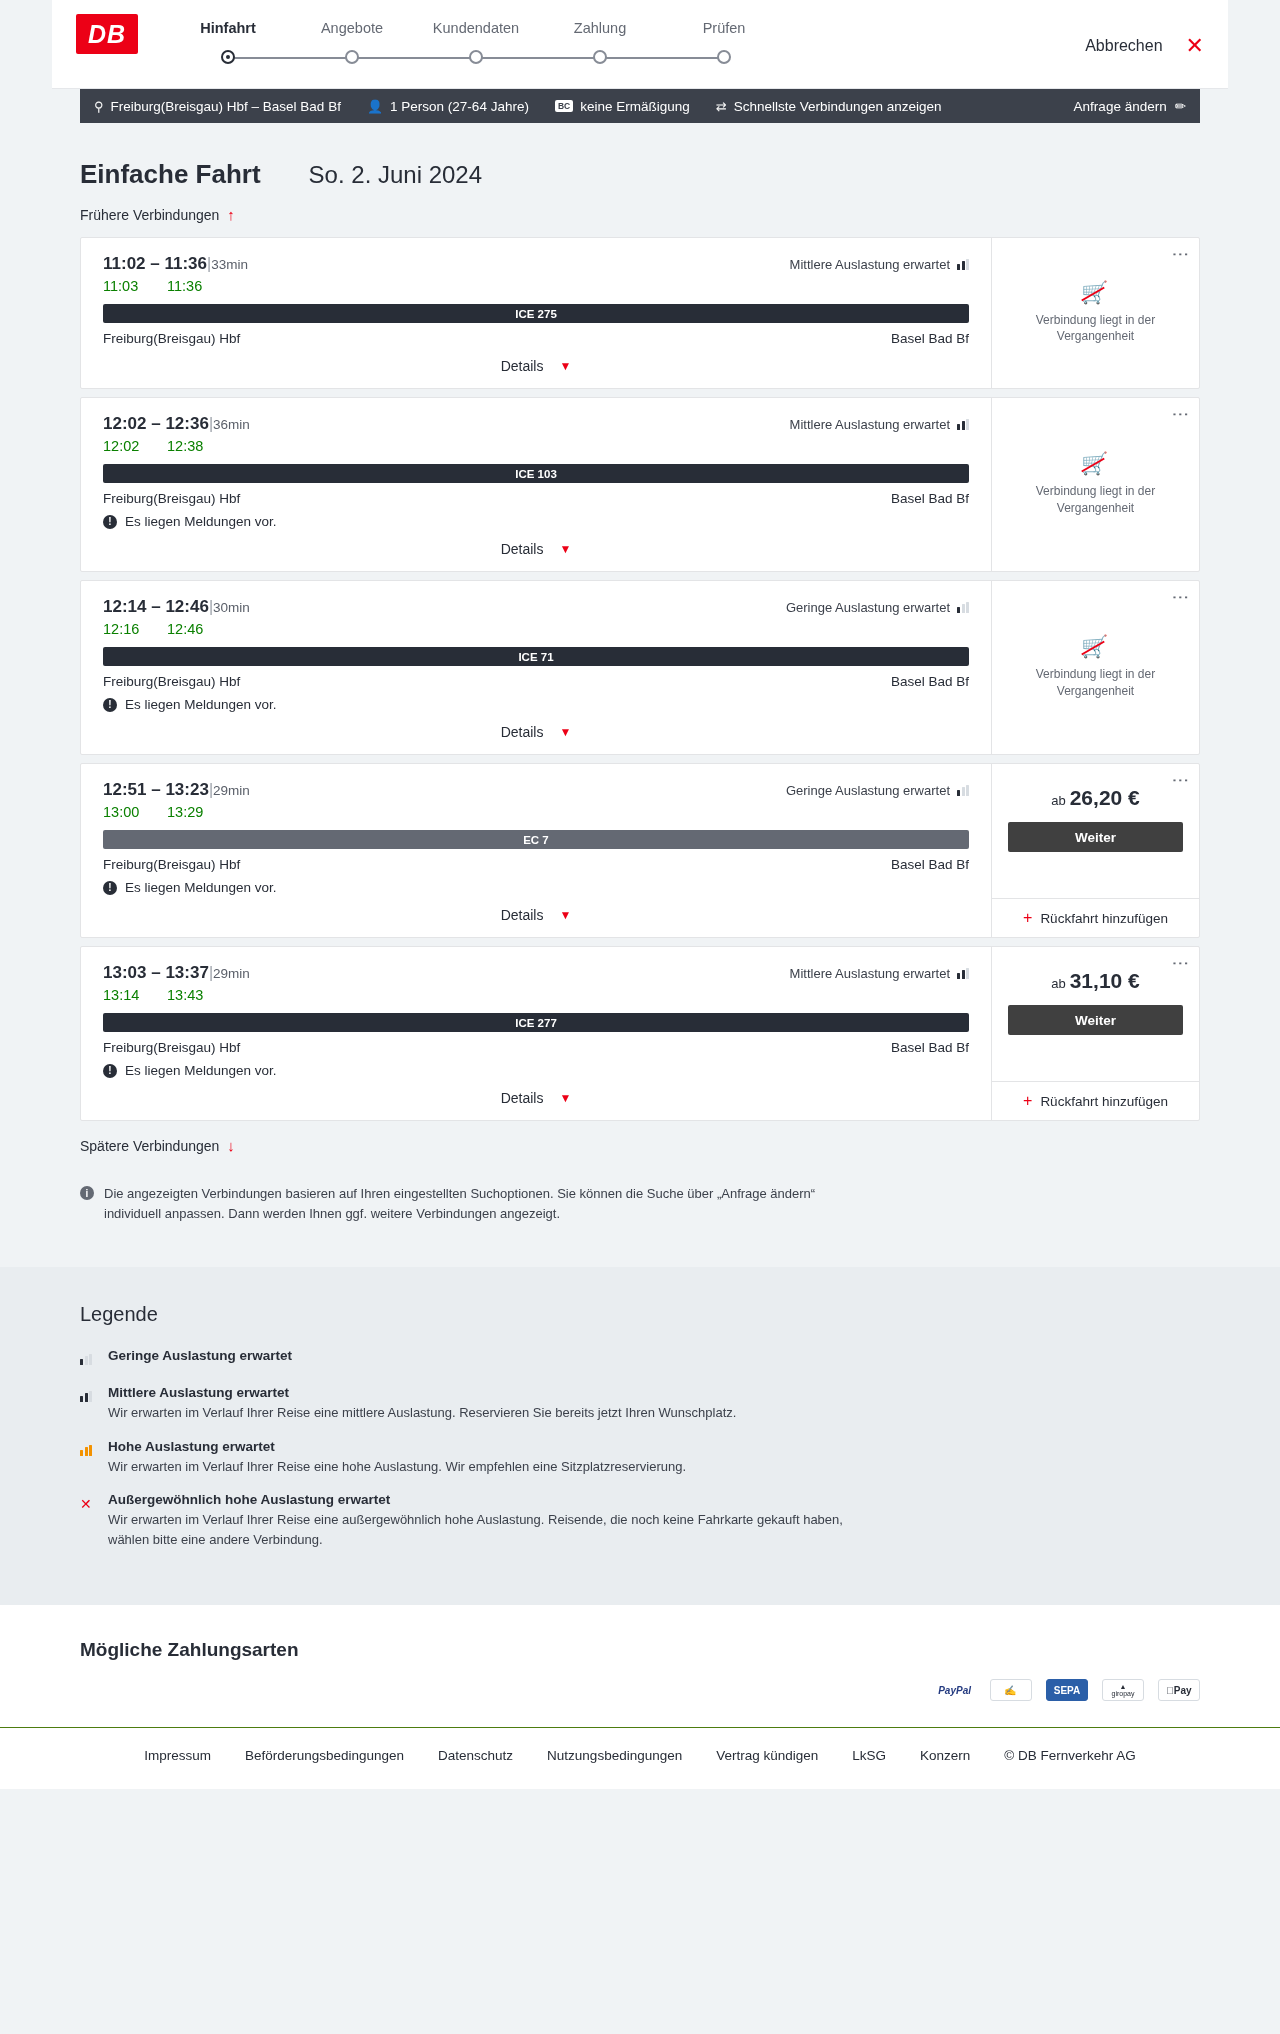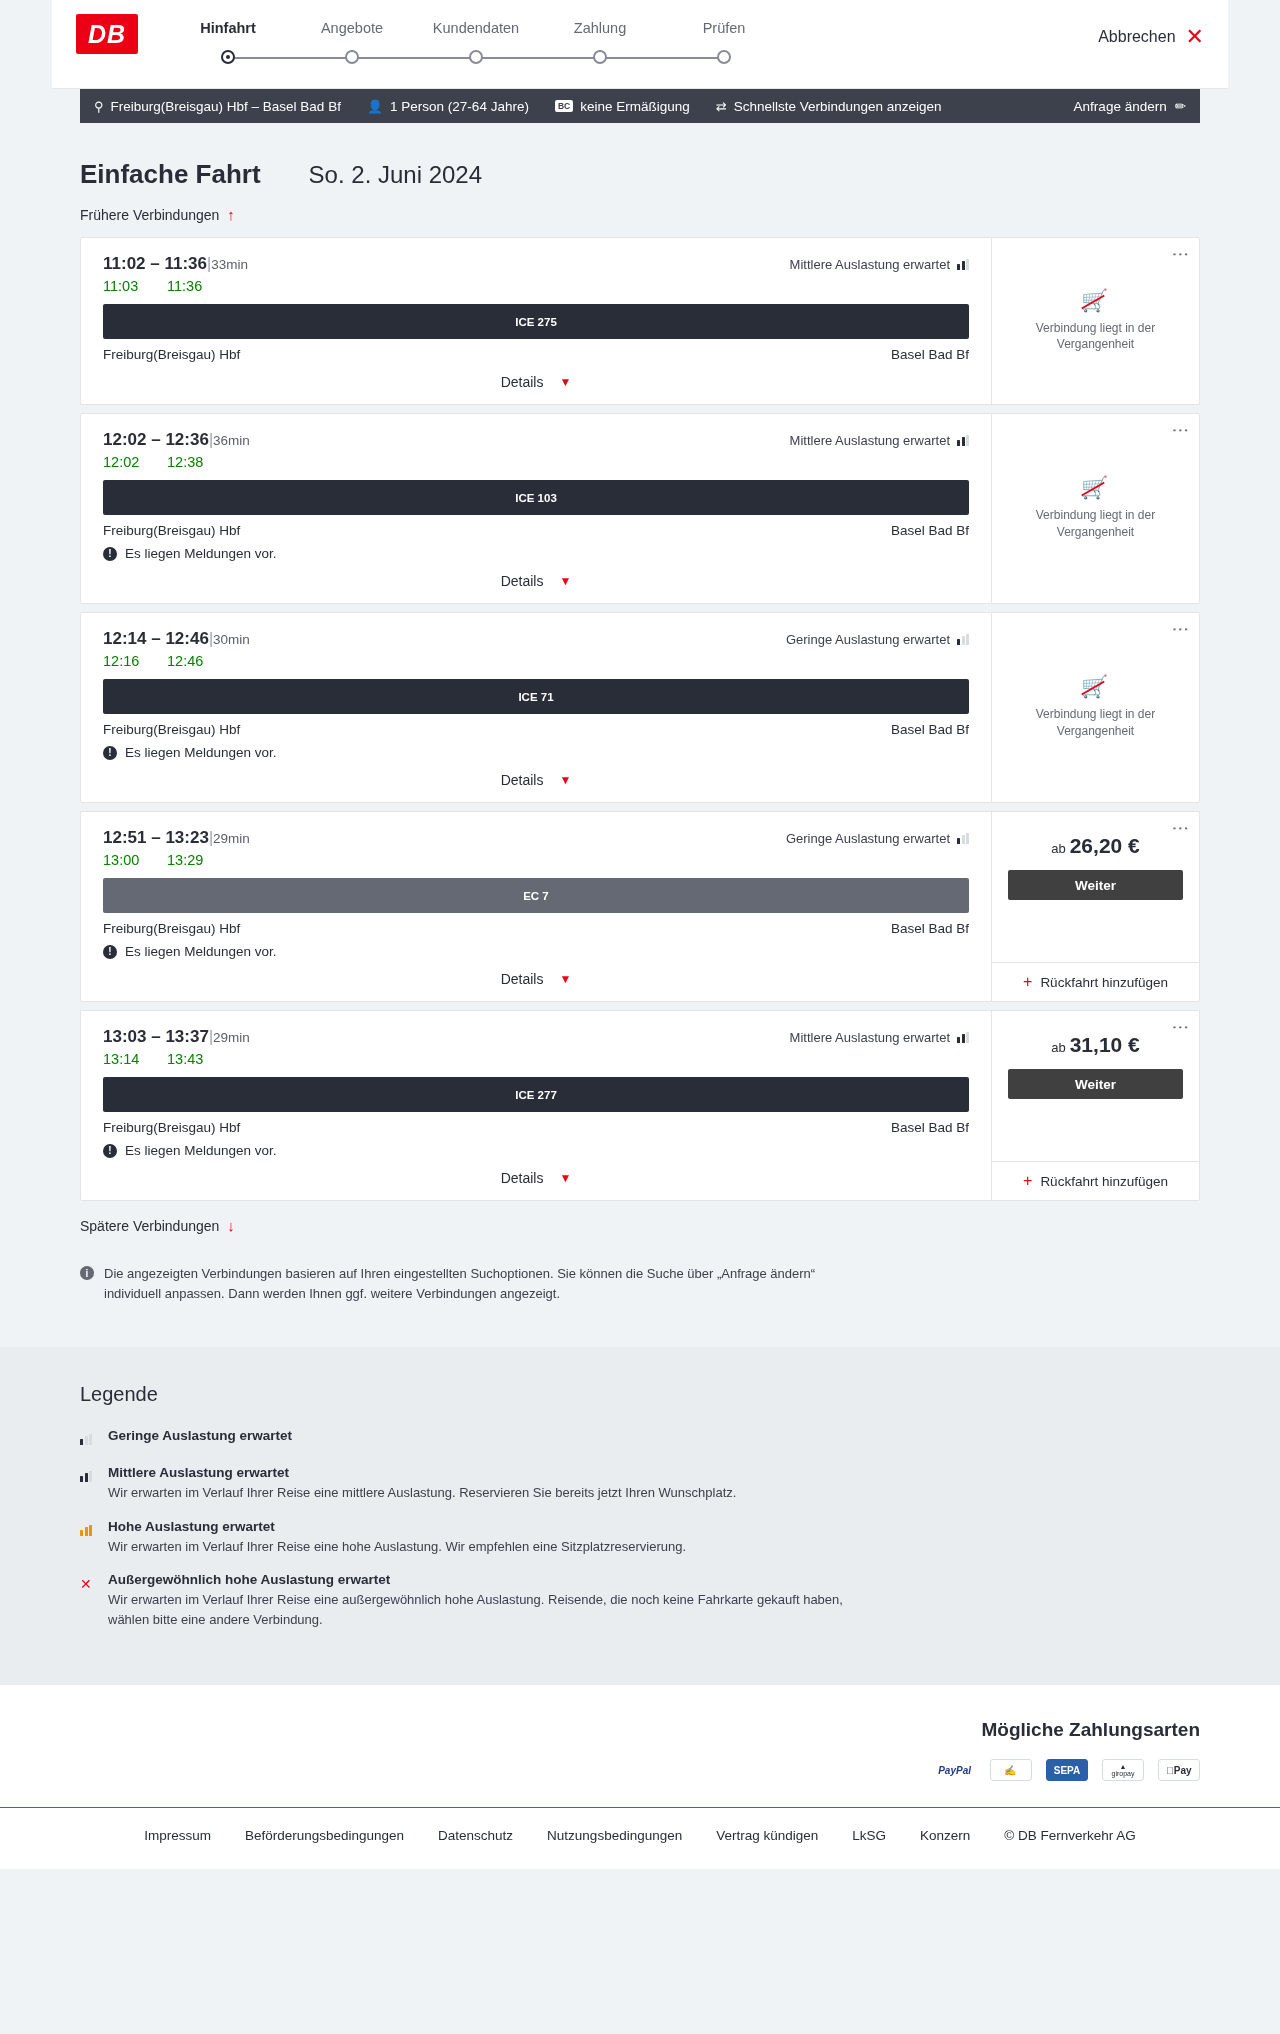--- a/index.html
+++ b/index.html
@@ -54,23 +54,23 @@
     width: 4px; height: 4px; border-radius: 50%; background: #282d37;
   }
   .step-line {
     position: absolute; top: 7px; left: 50%; width: 124px; height: 2px;
     background: #878c96; z-index: 1;
   }
   .step:last-child .step-line { display: none; }
 
   .cancel-btn {
     margin-left: auto;
-    display: flex; align-items: center; gap: 10px;
+    display: flex; align-items: center; gap: 23px;
     font-size: 16px; color: #282d37; cursor: pointer;
-    margin-top: 12px;
+    margin-top: 21px;
   }
   .cancel-x { color: #ec0016; font-size: 22px; line-height: 1; font-weight: 300;}
 
   
   .summary-bar {
     width: 1120px; margin: 0 auto;
     background: #3c414b;
     color: #fff;
     height: 34px;
     display: flex; align-items: center;
@@ -126,21 +126,21 @@
   .bars i { display:block; width: 3px; background: #878c96; border-radius: .5px;}
   .bars i:nth-child(1){height:6px;} .bars i:nth-child(2){height:9px;} .bars i:nth-child(3){height:11px;}
   .bars.l1 i:nth-child(1){background:#282d37;} .bars.l1 i:nth-child(2),.bars.l1 i:nth-child(3){background:#d7dce1;}
   .bars.l2 i:nth-child(1),.bars.l2 i:nth-child(2){background:#282d37;} .bars.l2 i:nth-child(3){background:#d7dce1;}
   .bars.l3 i{background:#f39200;}
 
   .row-actual { display: flex; gap: 24px; margin-top: 4px; font-size: 14.5px; color: #0a8000; }
   .row-actual .t { min-width: 40px; }
 
   .train-bar {
-    margin-top: 10px; height: 35px; border-radius: 2px;
+    margin-top: 10px; height: 19px; border-radius: 2px;
     background: #282d37; color: #fff;
     font-size: 11.5px; font-weight: bold;
     display: flex; align-items: center; justify-content: center;
   }
   .train-bar.grey { background: #646973; }
   .row-stations { display: flex; margin-top: 8px; font-size: 13.5px; }
   .row-stations .to { margin-left: auto; }
   .msg { display: flex; align-items: center; gap: 8px; font-size: 13.5px; margin-top: 8px; }
   .msg .i {
     width: 14px; height: 14px; border-radius: 50%; background: #282d37; color: #fff;
@@ -195,21 +195,21 @@
   .legend-inner { width: 1120px; margin: 0 auto; }
   .legend-inner h2 { font-size: 20px; margin: 0 0 22px 0; font-weight: normal; }
   .legend-item { display: flex; gap: 12px; margin-bottom: 16px; }
   .legend-ic { flex: 0 0 16px; margin-top: 3px; }
   .legend-title { font-size: 13.5px; font-weight: bold; }
   .legend-desc { font-size: 13px; color: #3c414b; line-height: 1.5; margin-top: 3px; max-width: 760px;}
   .excl-ic { color: #ec0016; font-size: 14px; }
 
   
   .footer-top { background: #fff; padding: 34px 0 26px 0; }
-  .footer-inner { width: 1120px; margin: 0 auto; text-align: right; }
+  .footer-inner { width: 1120px; margin: 0 auto; text-align: left; }
   .pay-title { font-size: 19px; font-weight: bold; margin-bottom: 18px; }
   .pay-icons { display: flex; gap: 14px; justify-content: flex-end; align-items: center; }
   .pay-ic {
     height: 22px; min-width: 42px; border: 1px solid #d7dce1; border-radius: 3px;
     display: flex; align-items: center; justify-content: center;
     font-size: 10px; color: #282d37; background: #fff; padding: 0 5px;
   }
   .pay-ic.paypal { color: #253b80; font-weight: bold; font-style: italic; border: none;}
   .pay-ic.sepa { background: #2b5fa8; color: #fff; border-color:#2b5fa8; font-weight: bold;}
   .pay-ic.giro { flex-direction: column; font-size: 7px; }

